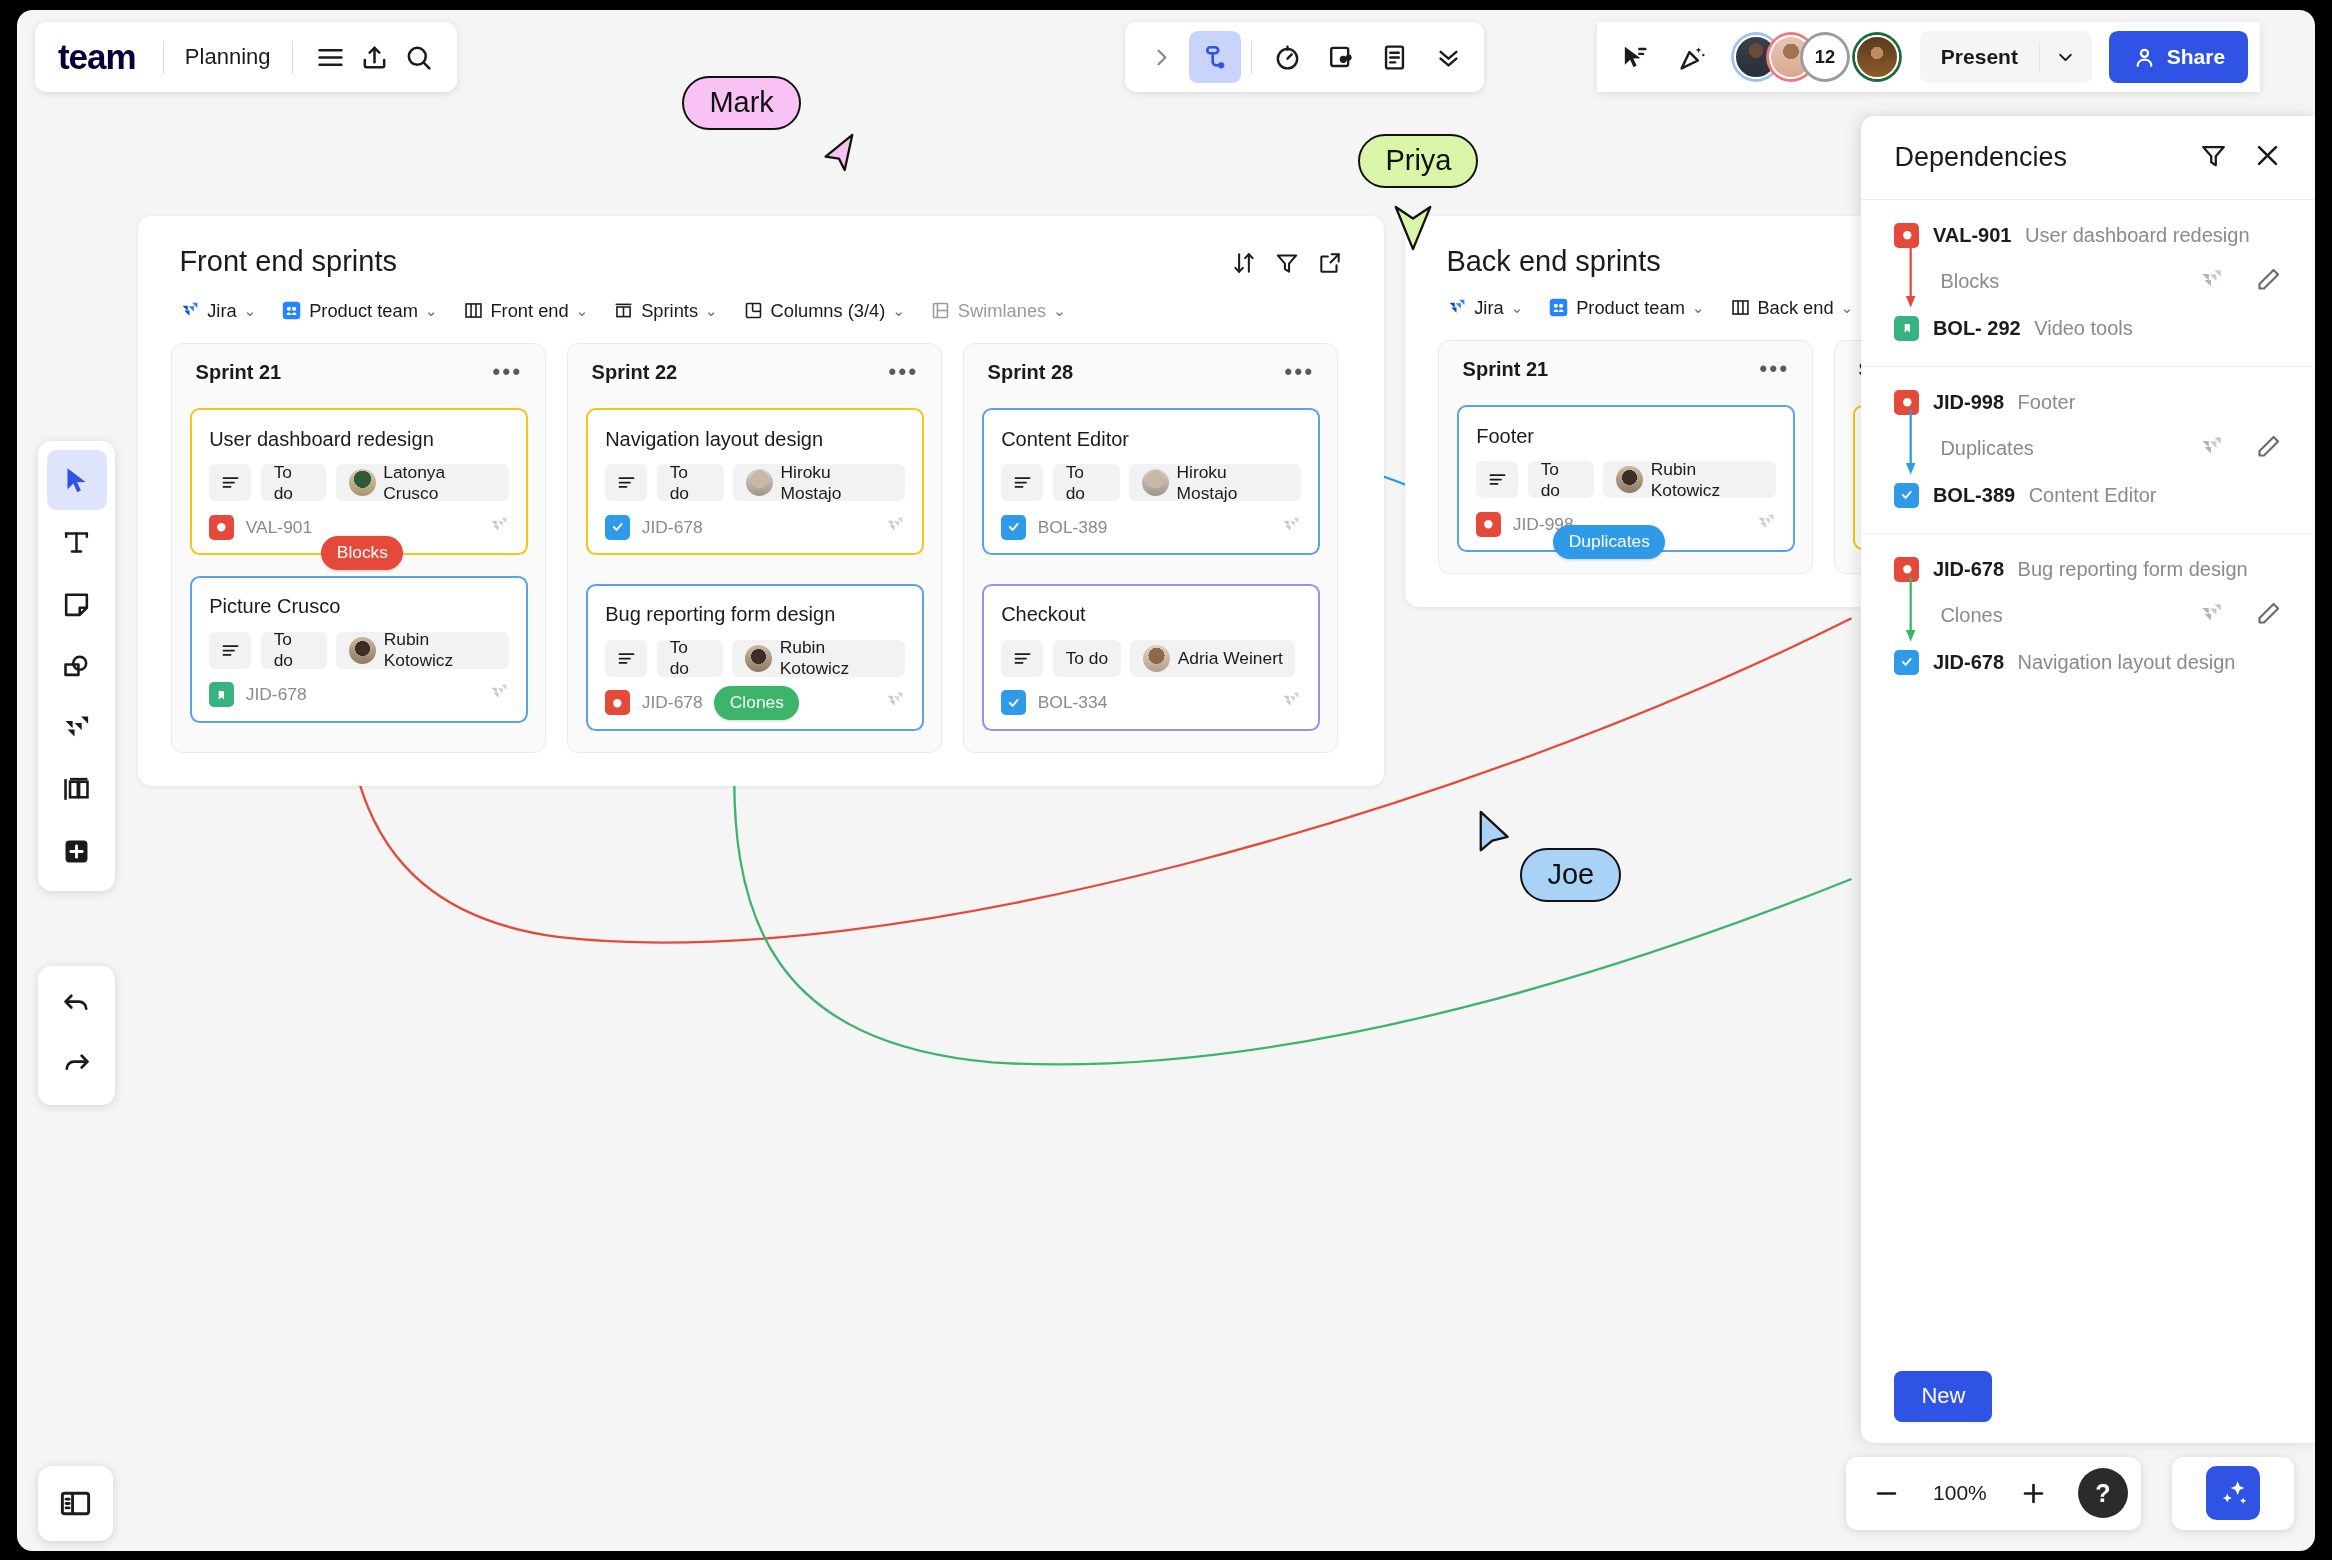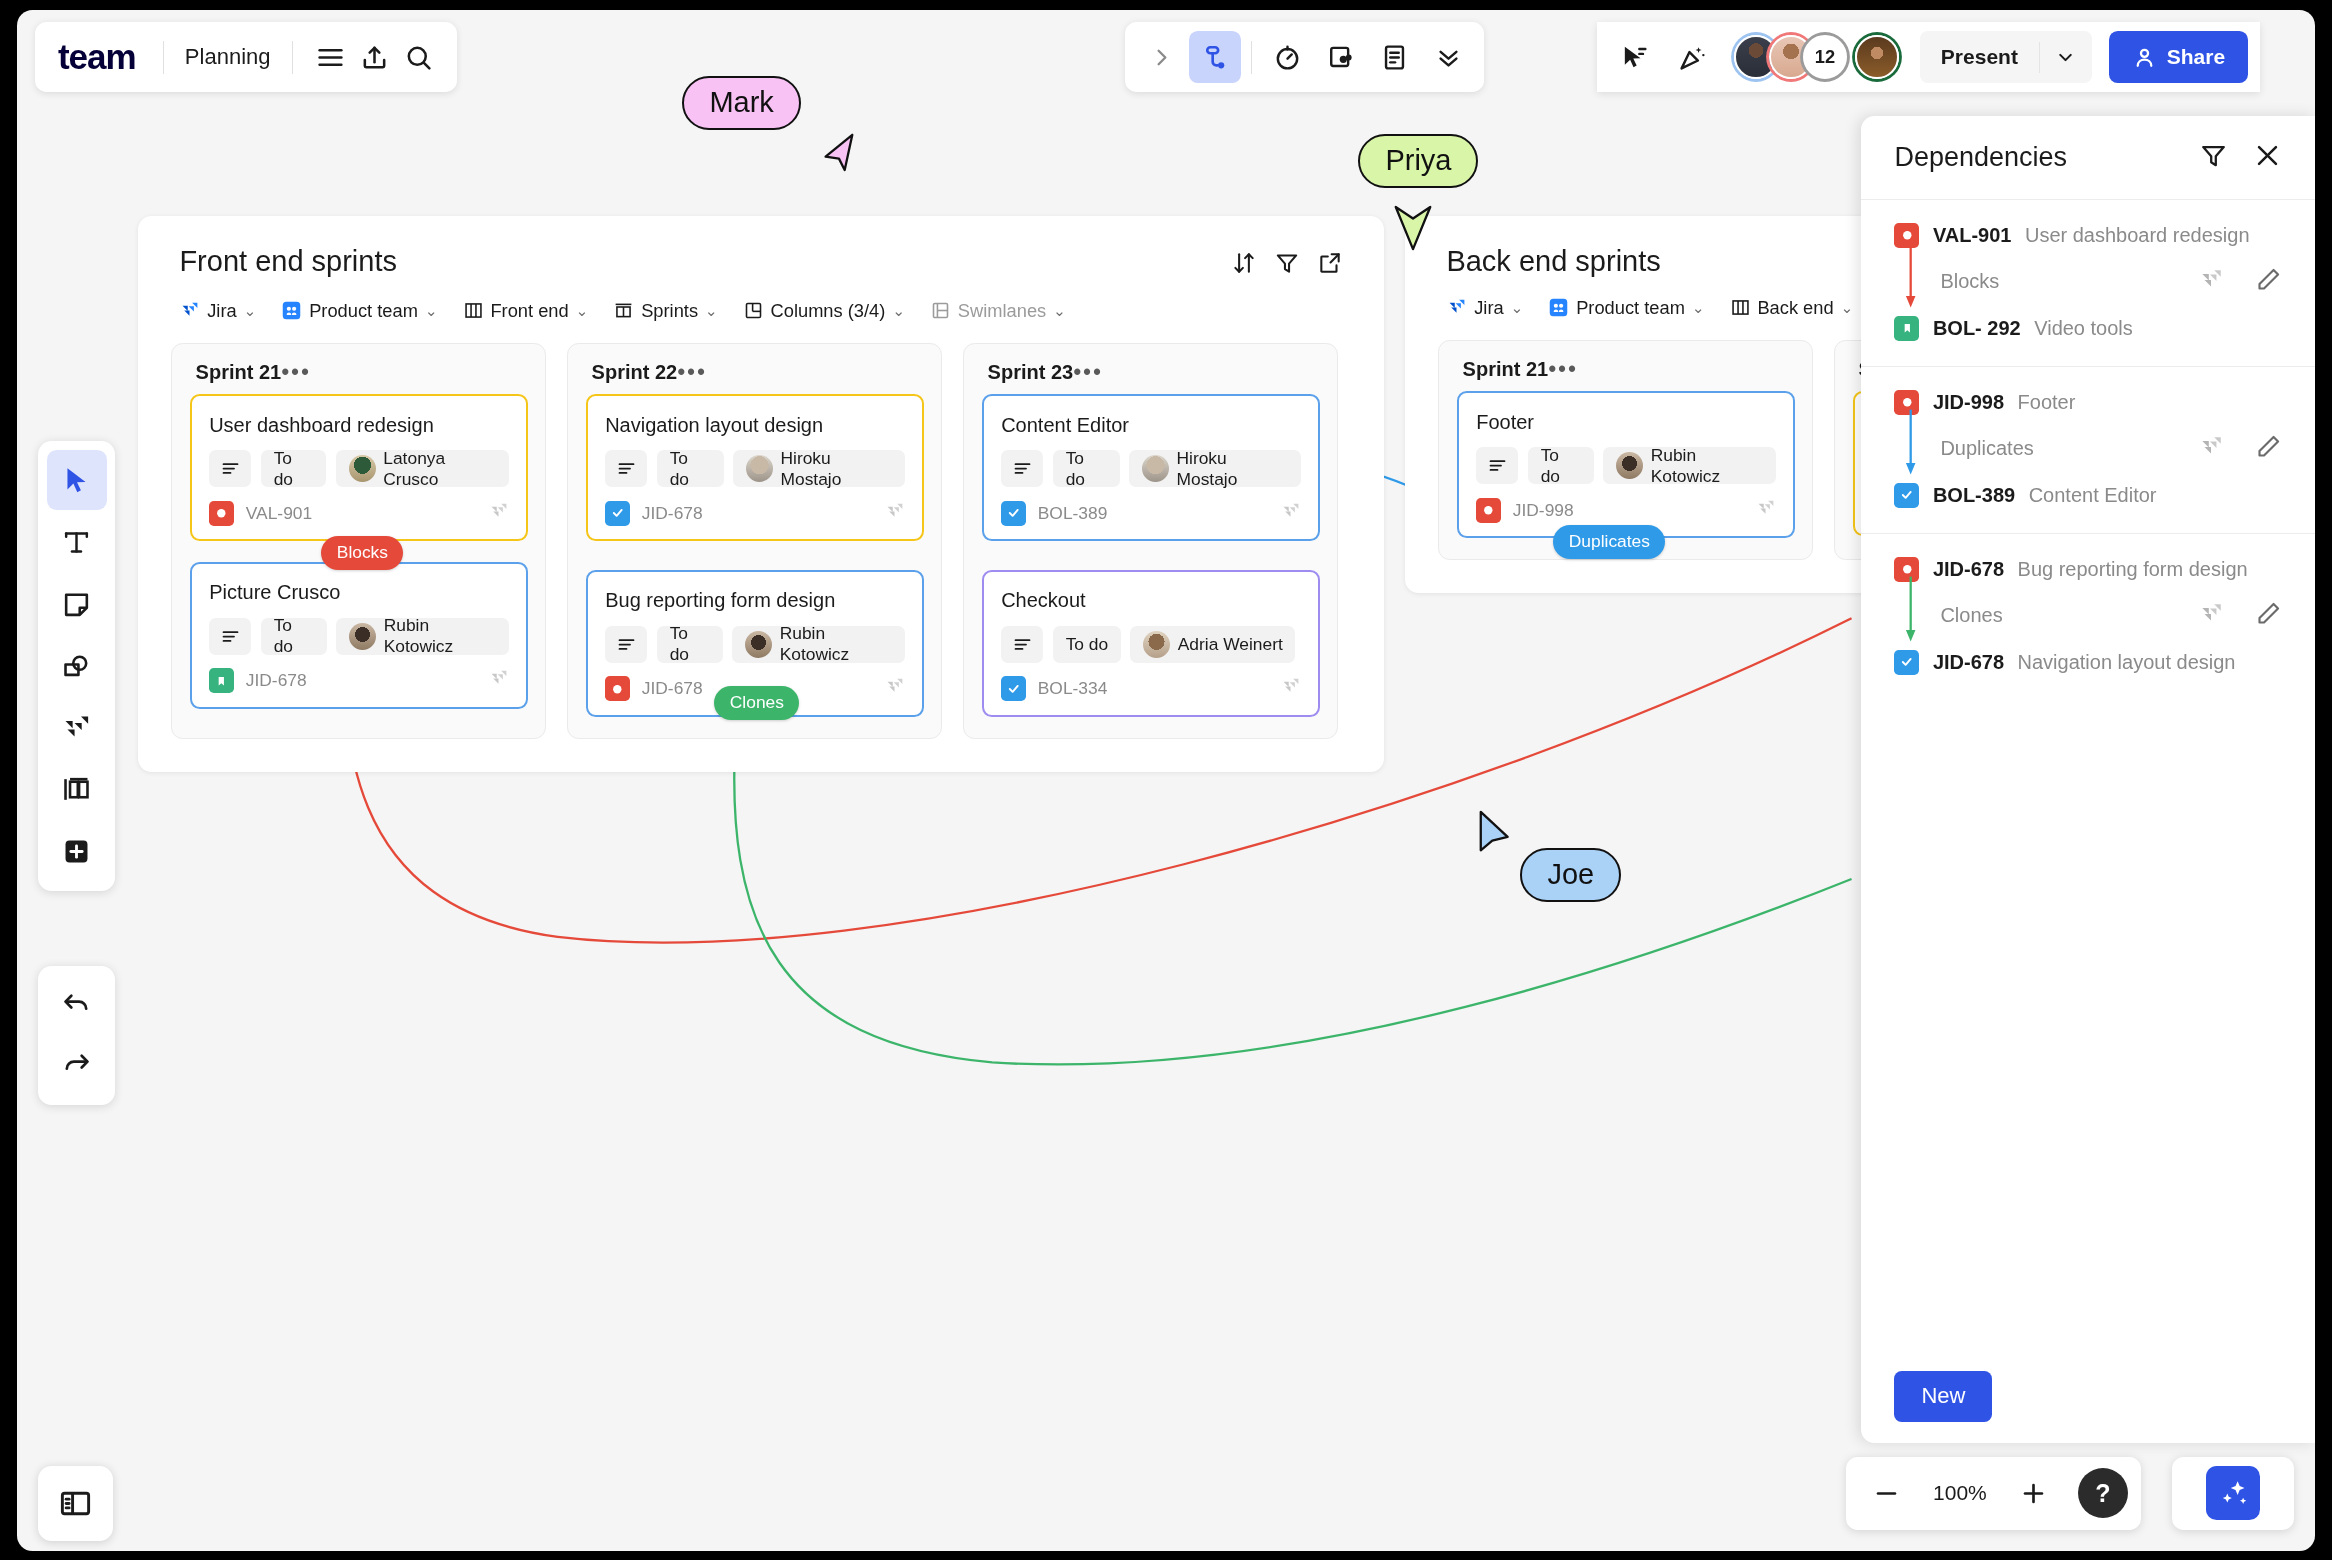--- a/index.html
+++ b/index.html
@@ -114,21 +114,21 @@
   .filters { display: flex; align-items: center; gap: 25px; padding: 19.3px 41px 0 41px; flex-wrap: nowrap; }
   .chip { display: flex; align-items: center; gap: 6.8px; font-size: 18.3px; color: #1b1b1b; cursor: pointer; white-space: nowrap; }
   .chip.dim { color: #9b9b9b; }
   .chip .cv { color: #6b6b6b; font-size: 15.4px; }
 
   .columns { display: flex; gap: 21px; padding: 21px 33px 33px 33px; }
   .column {
     background: #fafafa; border: 1px solid #eaeaea; border-radius: 11.6px;
     width: 375px; padding: 17.4px 17.4px 21px 17.4px; flex: none;
   }
-  .col-head { display: flex; align-items: center; margin-bottom: 10px; padding: 0 5.8px; }
+  .col-head { display: flex; align-items: center; justify-content: space-between; margin-bottom: 24px; padding: 0 5.8px; }
   .col-title { font-size: 20px; font-weight: 700; color: #1b1b1b; }
   .col-dots { color: #5a5a5a; font-size: 23px; letter-spacing: 1.9px; cursor: pointer; line-height: 9.7px; }
 
   .card {
     background: #fff; border-radius: 9.7px; padding: 17.4px 17.4px 13.5px 17.4px;
     margin-bottom: 21px; position: relative;
   }
   .card:last-child { margin-bottom: 0; }
   .card.b-yellow { border: 2.9px solid #f5c518; }
   .card.b-blue { border: 2.9px solid #5aa0ea; }
@@ -682,21 +682,21 @@
                   <path d="M6 12 L12 12 L12 18 Z" fill="#4a4a4a"></path>
                   <path d="M4 6.5 L10 6.5 L10 12.5 Z" fill="#4a4a4a"></path>
                 </svg>
             </span>
           </div>
         </div>
       </div>
 
       <div class="column">
         <div class="col-head">
-          <div class="col-title">Sprint 23</div>
+          <div class="col-title">Sprint 28</div>
           <div class="col-dots">•••</div>
         </div>
         <div class="card b-blue">
           <div class="card-title">Content Editor</div>
           <div class="card-meta">
             <div class="pill icononly">
               <svg width="21" height="21" viewBox="0 0 24 24" stroke="#1b1b1b" stroke-width="2" stroke-linecap="round">
                   <line x1="4" y1="7" x2="20" y2="7"></line>
                   <line x1="4" y1="12" x2="16" y2="12"></line>
                   <line x1="4" y1="17" x2="12" y2="17"></line>

